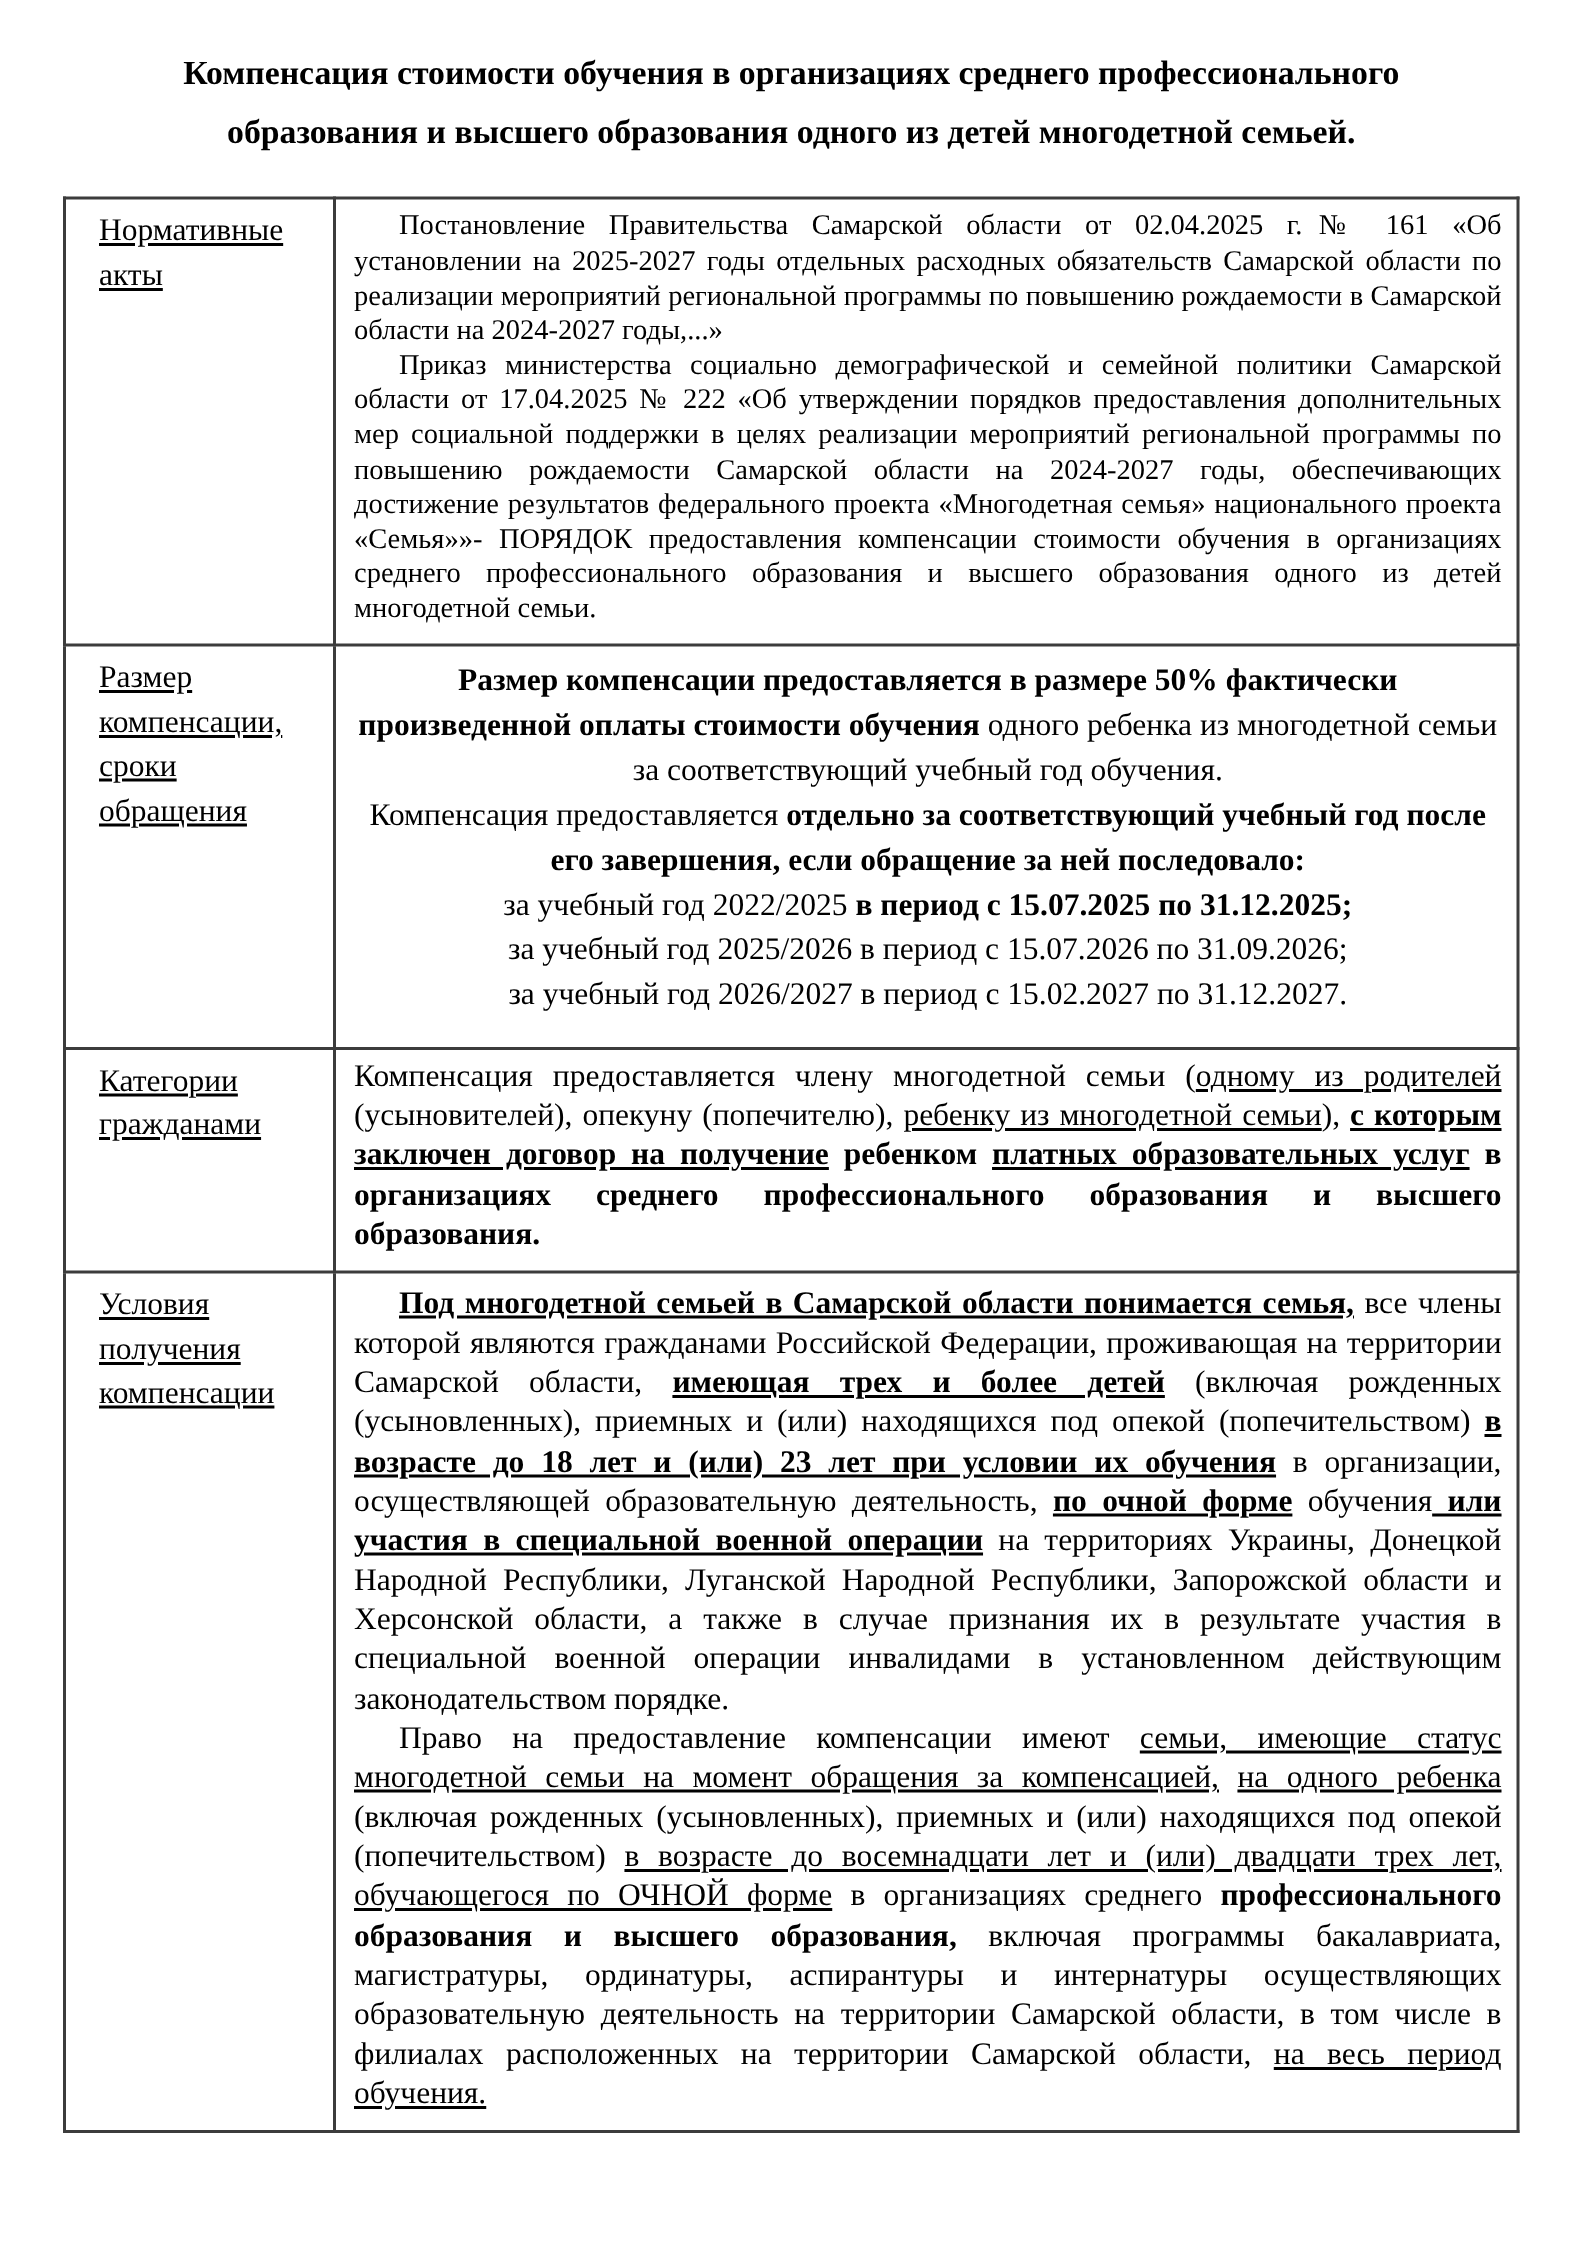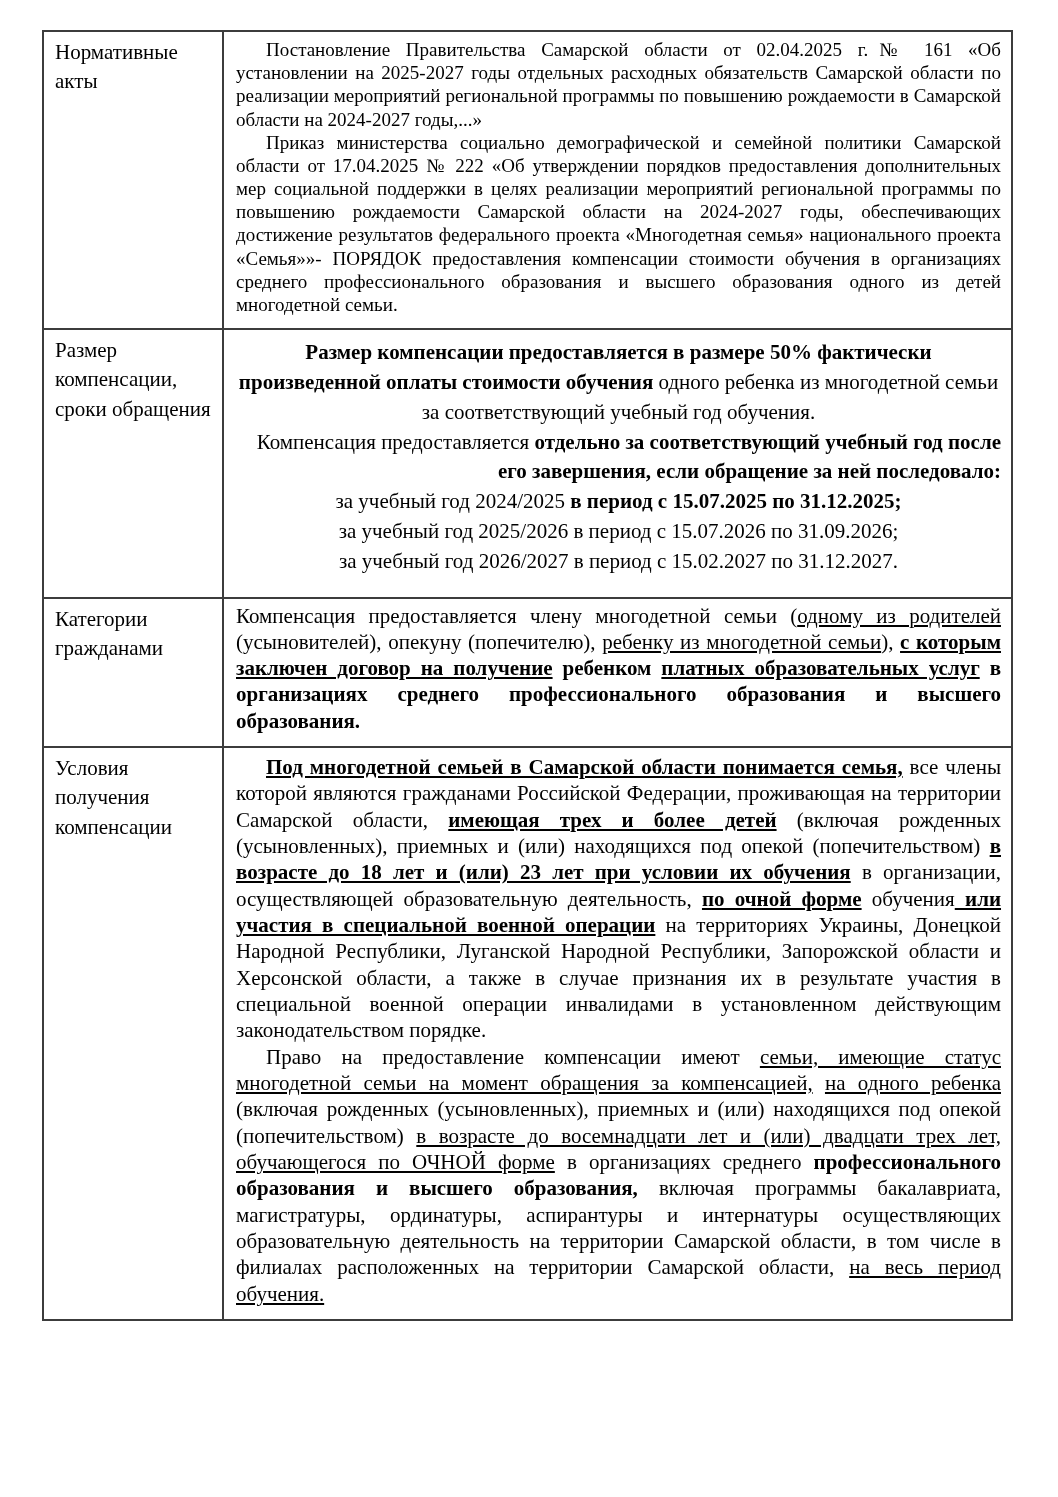--- a/index.html
+++ b/index.html
@@ -30,62 +30,64 @@
     width: 971px;
     table-layout: fixed;
   }
   table.doc-table td {
     border: 2px solid #3c3c3c;
     vertical-align: top;
     box-sizing: border-box;
   }
   td.label-cell {
     width: 180px;
-    padding: 6px 6px 6px 11px;
+    padding: 6px 6px 6px 22px;
     font-size: 21px;
     line-height: 1.4;
+    text-decoration: underline;
   }
   td.content-cell {
     padding: 4px 10px 12px 12px;
     font-size: 21px;
     line-height: 1.26;
   }
   td.content-cell p { margin: 0; }
   p.justify { text-align: justify; }
   p.center  { text-align: center; }
   p.indent  { text-indent: 30px; }
   span.b { font-weight: bold; }
   span.u { text-decoration: underline; }
-  p.gap { margin-top: 32px; text-align: right; }
+  p.gap { margin-top: 32px; }
   
   td.row-0 { font-size: 19px; line-height: 1.22; padding-top: 6px; }
   td.row-1 { line-height: 1.42; padding-top: 8px; padding-bottom: 20px; }
   td.row-2 { line-height: 1.25; }
   td.row-3 { line-height: 1.255; padding-top: 6px; }
 </style>
 </head>
 <body>
 
 <div class="page">
+  <div class="doc-title">Компенсация стоимости обучения в организациях среднего профессионального образования и высшего образования одного из детей многодетной семьей.</div>
 
   <table class="doc-table">
     <tbody id="table-body">
         <tr>
           <td class="label-cell">Нормативные акты</td>
           <td class="content-cell row-0">
             <p class="justify indent"><span class="">Постановление Правительства Самарской области от 02.04.2025 г.№ 161 «Об установлении на 2025-2027 годы отдельных расходных обязательств Самарской области по реализации мероприятий региональной программы по повышению рождаемости в Самарской области на 2024-2027 годы,...»</span></p>
             <p class="justify indent"><span class="">Приказ министерства социально демографической и семейной политики Самарской области от 17.04.2025 № 222 «Об утверждении порядков предоставления дополнительных мер социальной поддержки в целях реализации мероприятий региональной программы по повышению рождаемости Самарской области на 2024-2027 годы, обеспечивающих достижение результатов федерального проекта «Многодетная семья» национального проекта «Семья»»- ПОРЯДОК предоставления компенсации стоимости обучения в организациях среднего профессионального образования и высшего образования одного из детей многодетной семьи.</span></p>
           </td>
         </tr>
         <tr>
           <td class="label-cell">Размер компенсации, сроки обращения</td>
           <td class="content-cell row-1">
             <p class="center"><span class="b ">Размер компенсации предоставляется в размере 50% фактически произведенной оплаты стоимости обучения</span><span class=""> одного ребенка из многодетной семьи за соответствующий учебный год обучения.</span></p>
             <p class="center gap"><span class="">Компенсация предоставляется </span><span class="b ">отдельно за соответствующий учебный год после его завершения</span><span class="b ">, </span><span class="b ">если обращение за ней последовало:</span></p>
-            <p class="center"><span class="">за учебный год 2024/2025 </span><span class="b ">в период с 15.07.2025 по 31.12.2025;</span></p>
+            <p class="center"><span class="">за учебный год 2022/2025 </span><span class="b ">в период с 15.07.2025 по 31.12.2025;</span></p>
             <p class="center"><span class="">за учебный год 2025/2026 в период с 15.07.2026 по 31.09.2026;</span></p>
             <p class="center"><span class="">за учебный год 2026/2027 в период с 15.02.2027 по 31.12.2027.</span></p>
           </td>
         </tr>
         <tr>
           <td class="label-cell">Категории гражданами</td>
           <td class="content-cell row-2">
             <p class="justify"><span class="">Компенсация предоставляется члену многодетной семьи (</span><span class="u">одному из родителей</span><span class=""> (усыновителей), опекуну (попечителю), </span><span class="u">ребенку из многодетной семьи</span><span class="">), </span><span class="b u">с которым заключен договор на получение</span><span class="b "> ребенком </span><span class="b u">платных образовательных услуг</span><span class="b "> в организациях среднего профессионального образования и высшего образования.</span></p>
           </td>
         </tr>

